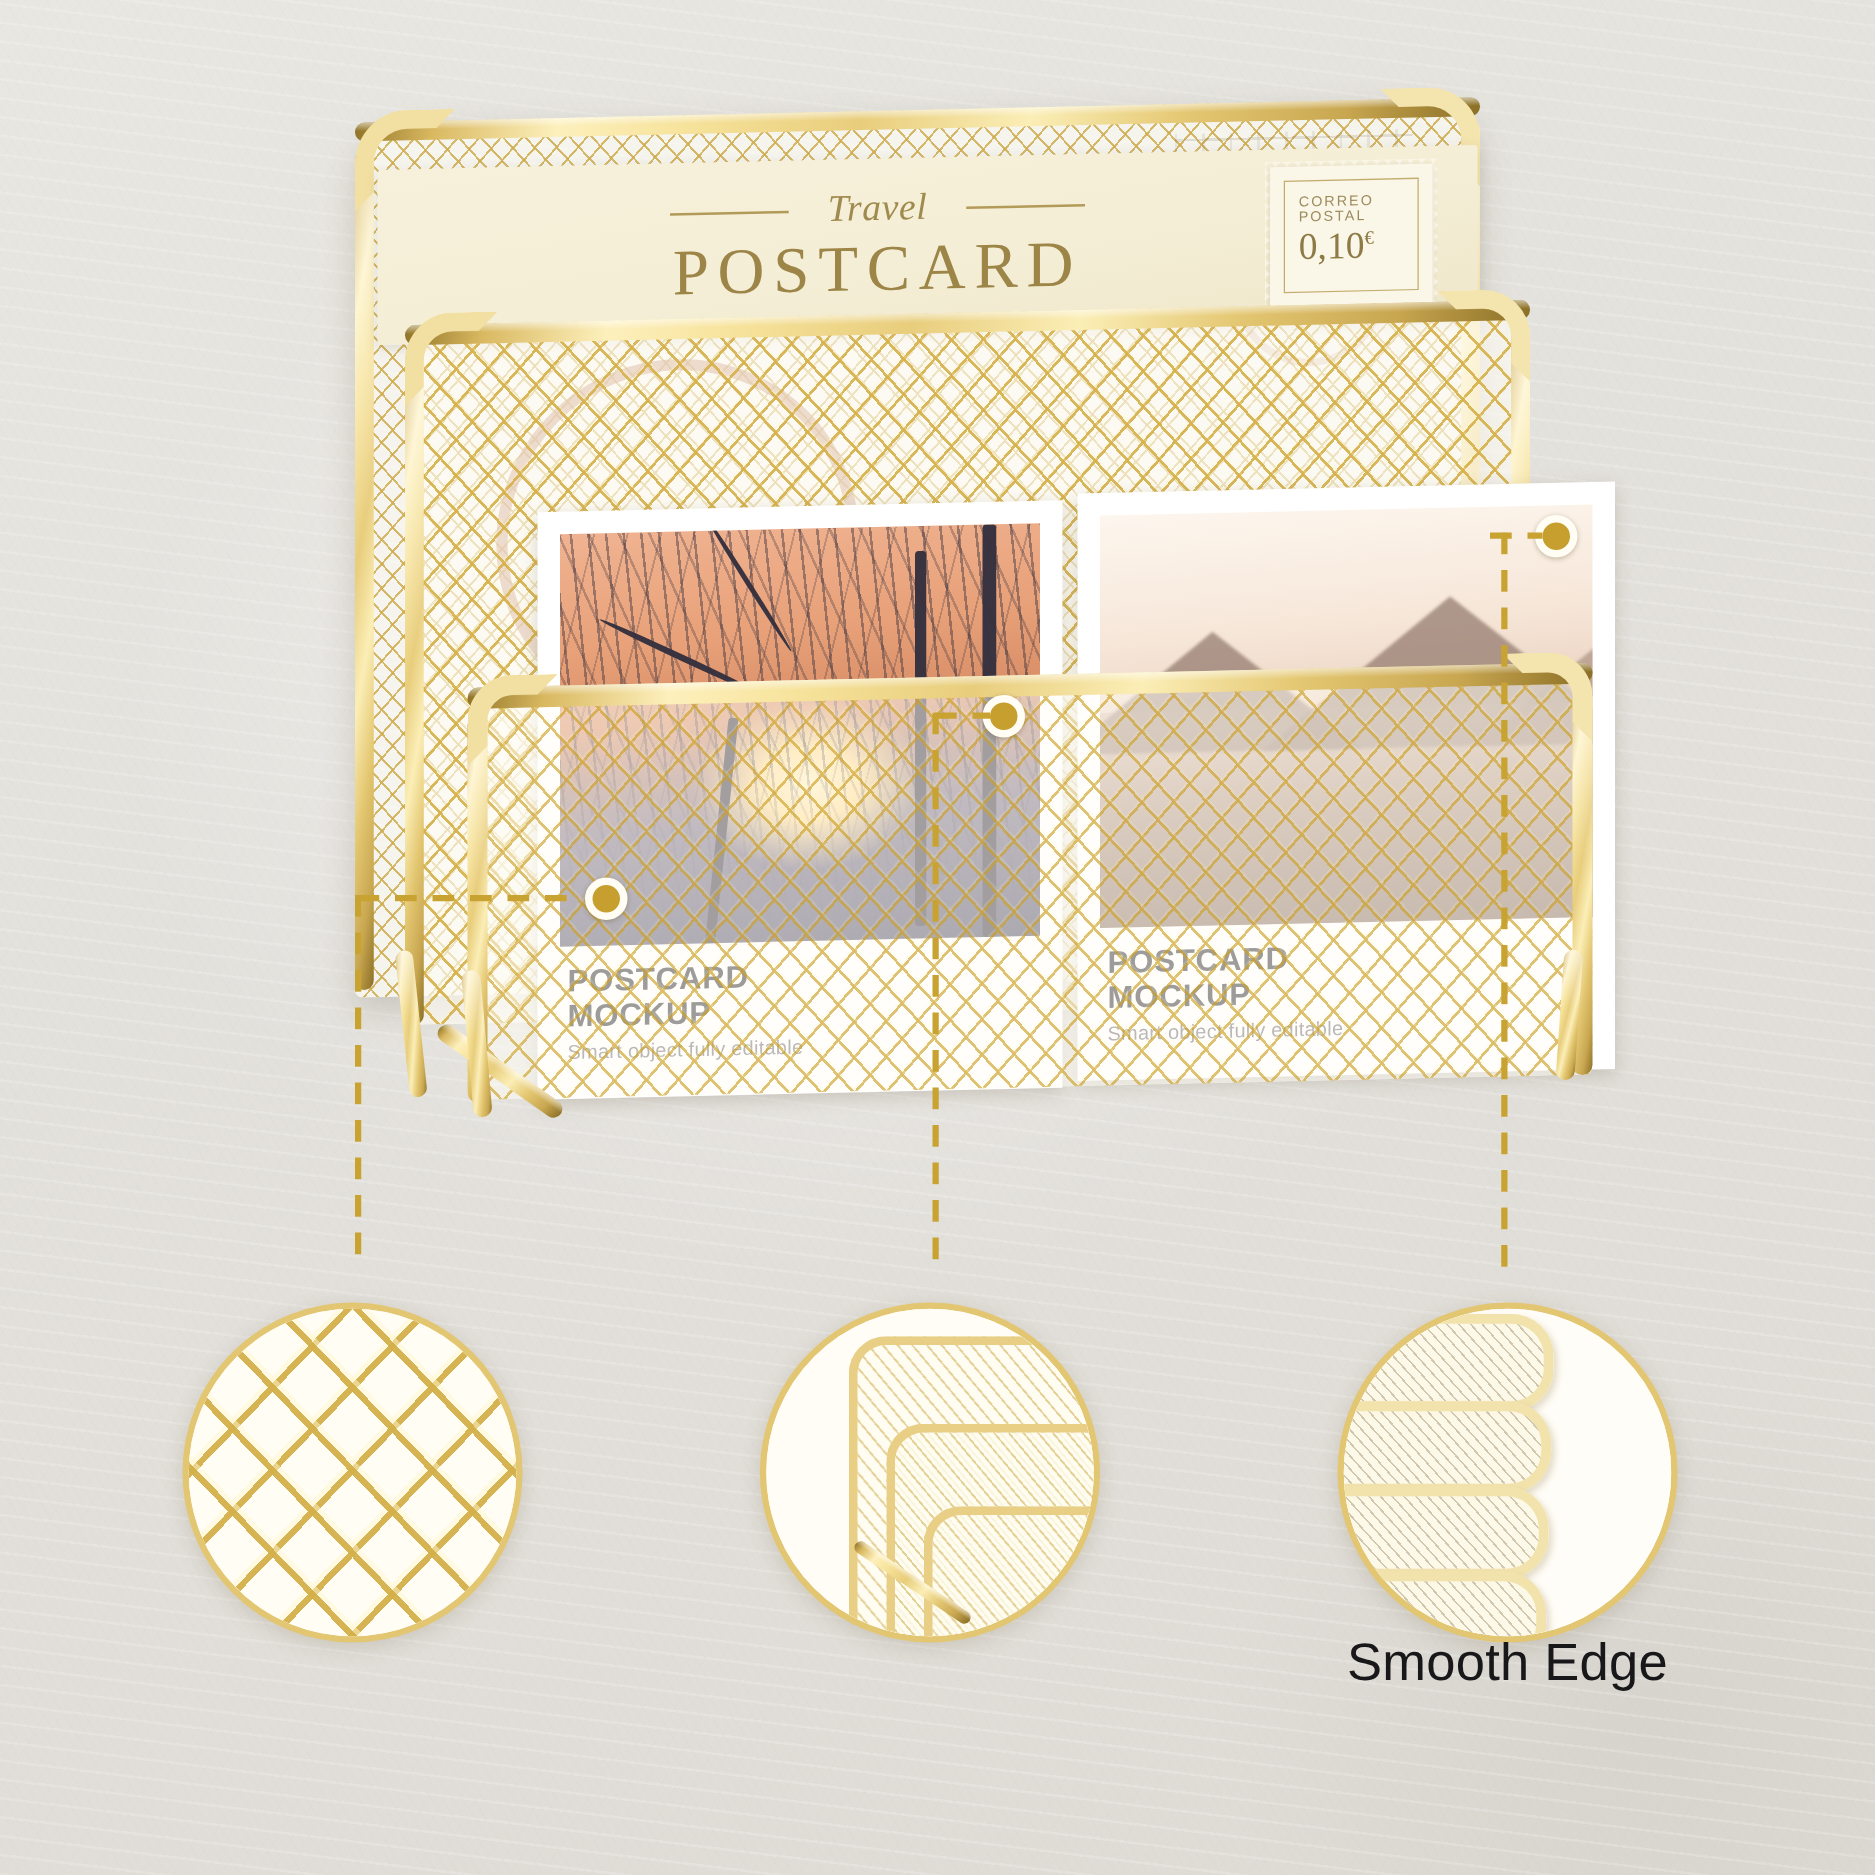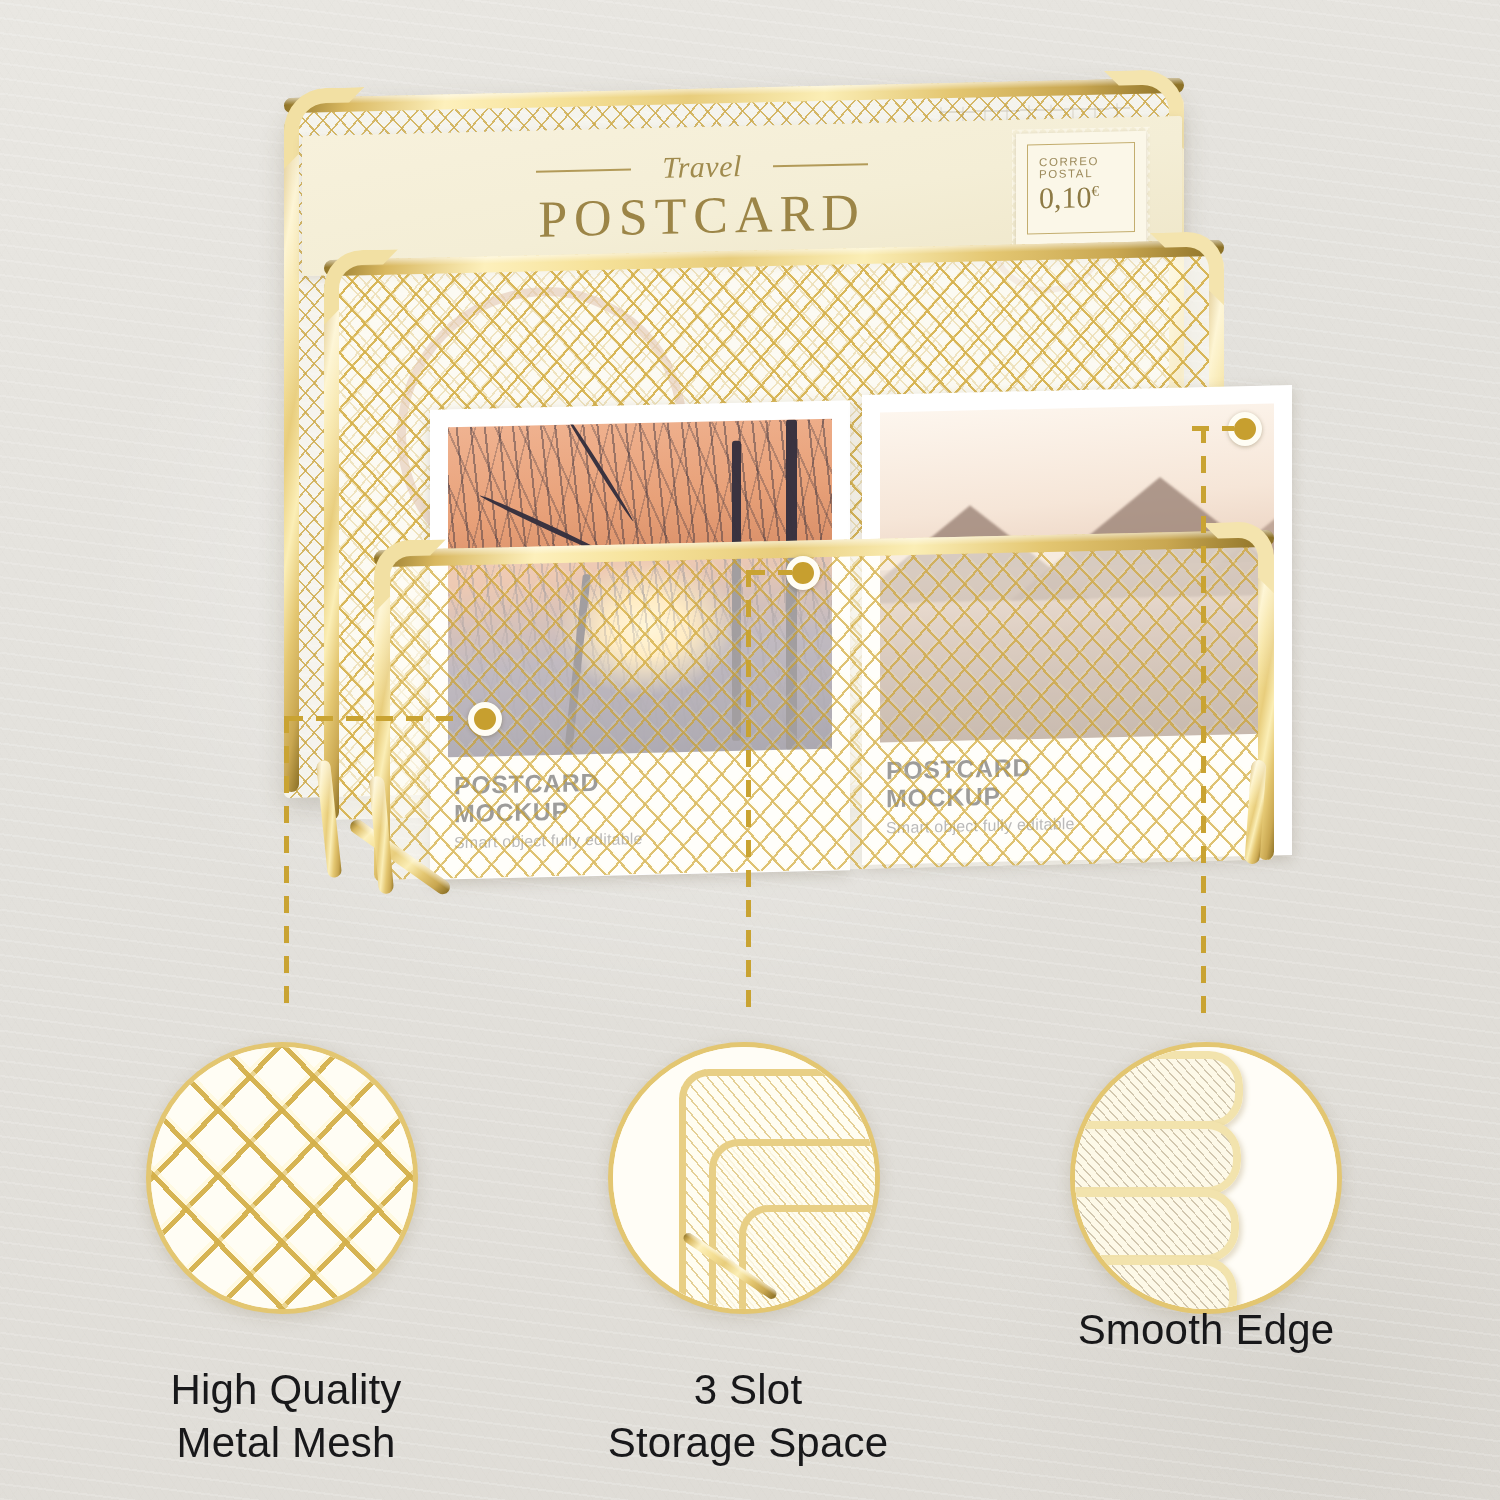--- a/index.html
+++ b/index.html
@@ -471,21 +471,17 @@
 
   <div class="detail" style="left:1070px;top:1042px;">
     <div class="detail-inner d3">
       <div class="edge-panel" style="top:4px;width:238px;height:78px;"></div>
       <div class="edge-panel" style="top:74px;width:236px;height:74px;"></div>
       <div class="edge-panel" style="top:142px;width:234px;height:74px;"></div>
       <div class="edge-panel" style="top:210px;width:232px;height:76px;"></div>
     </div>
   </div>
 
-  <div class="caption" style="left:76px;top:1364px;width:420px;">High Quality
-Metal Mesh</div>
-
-  <div class="caption" style="left:538px;top:1364px;width:420px;">3 Slot
-Storage Space</div>
+
 
   <div class="caption" style="left:996px;top:1304px;width:420px;">Smooth Edge</div>
 
 </div>
 
 </body></html>

